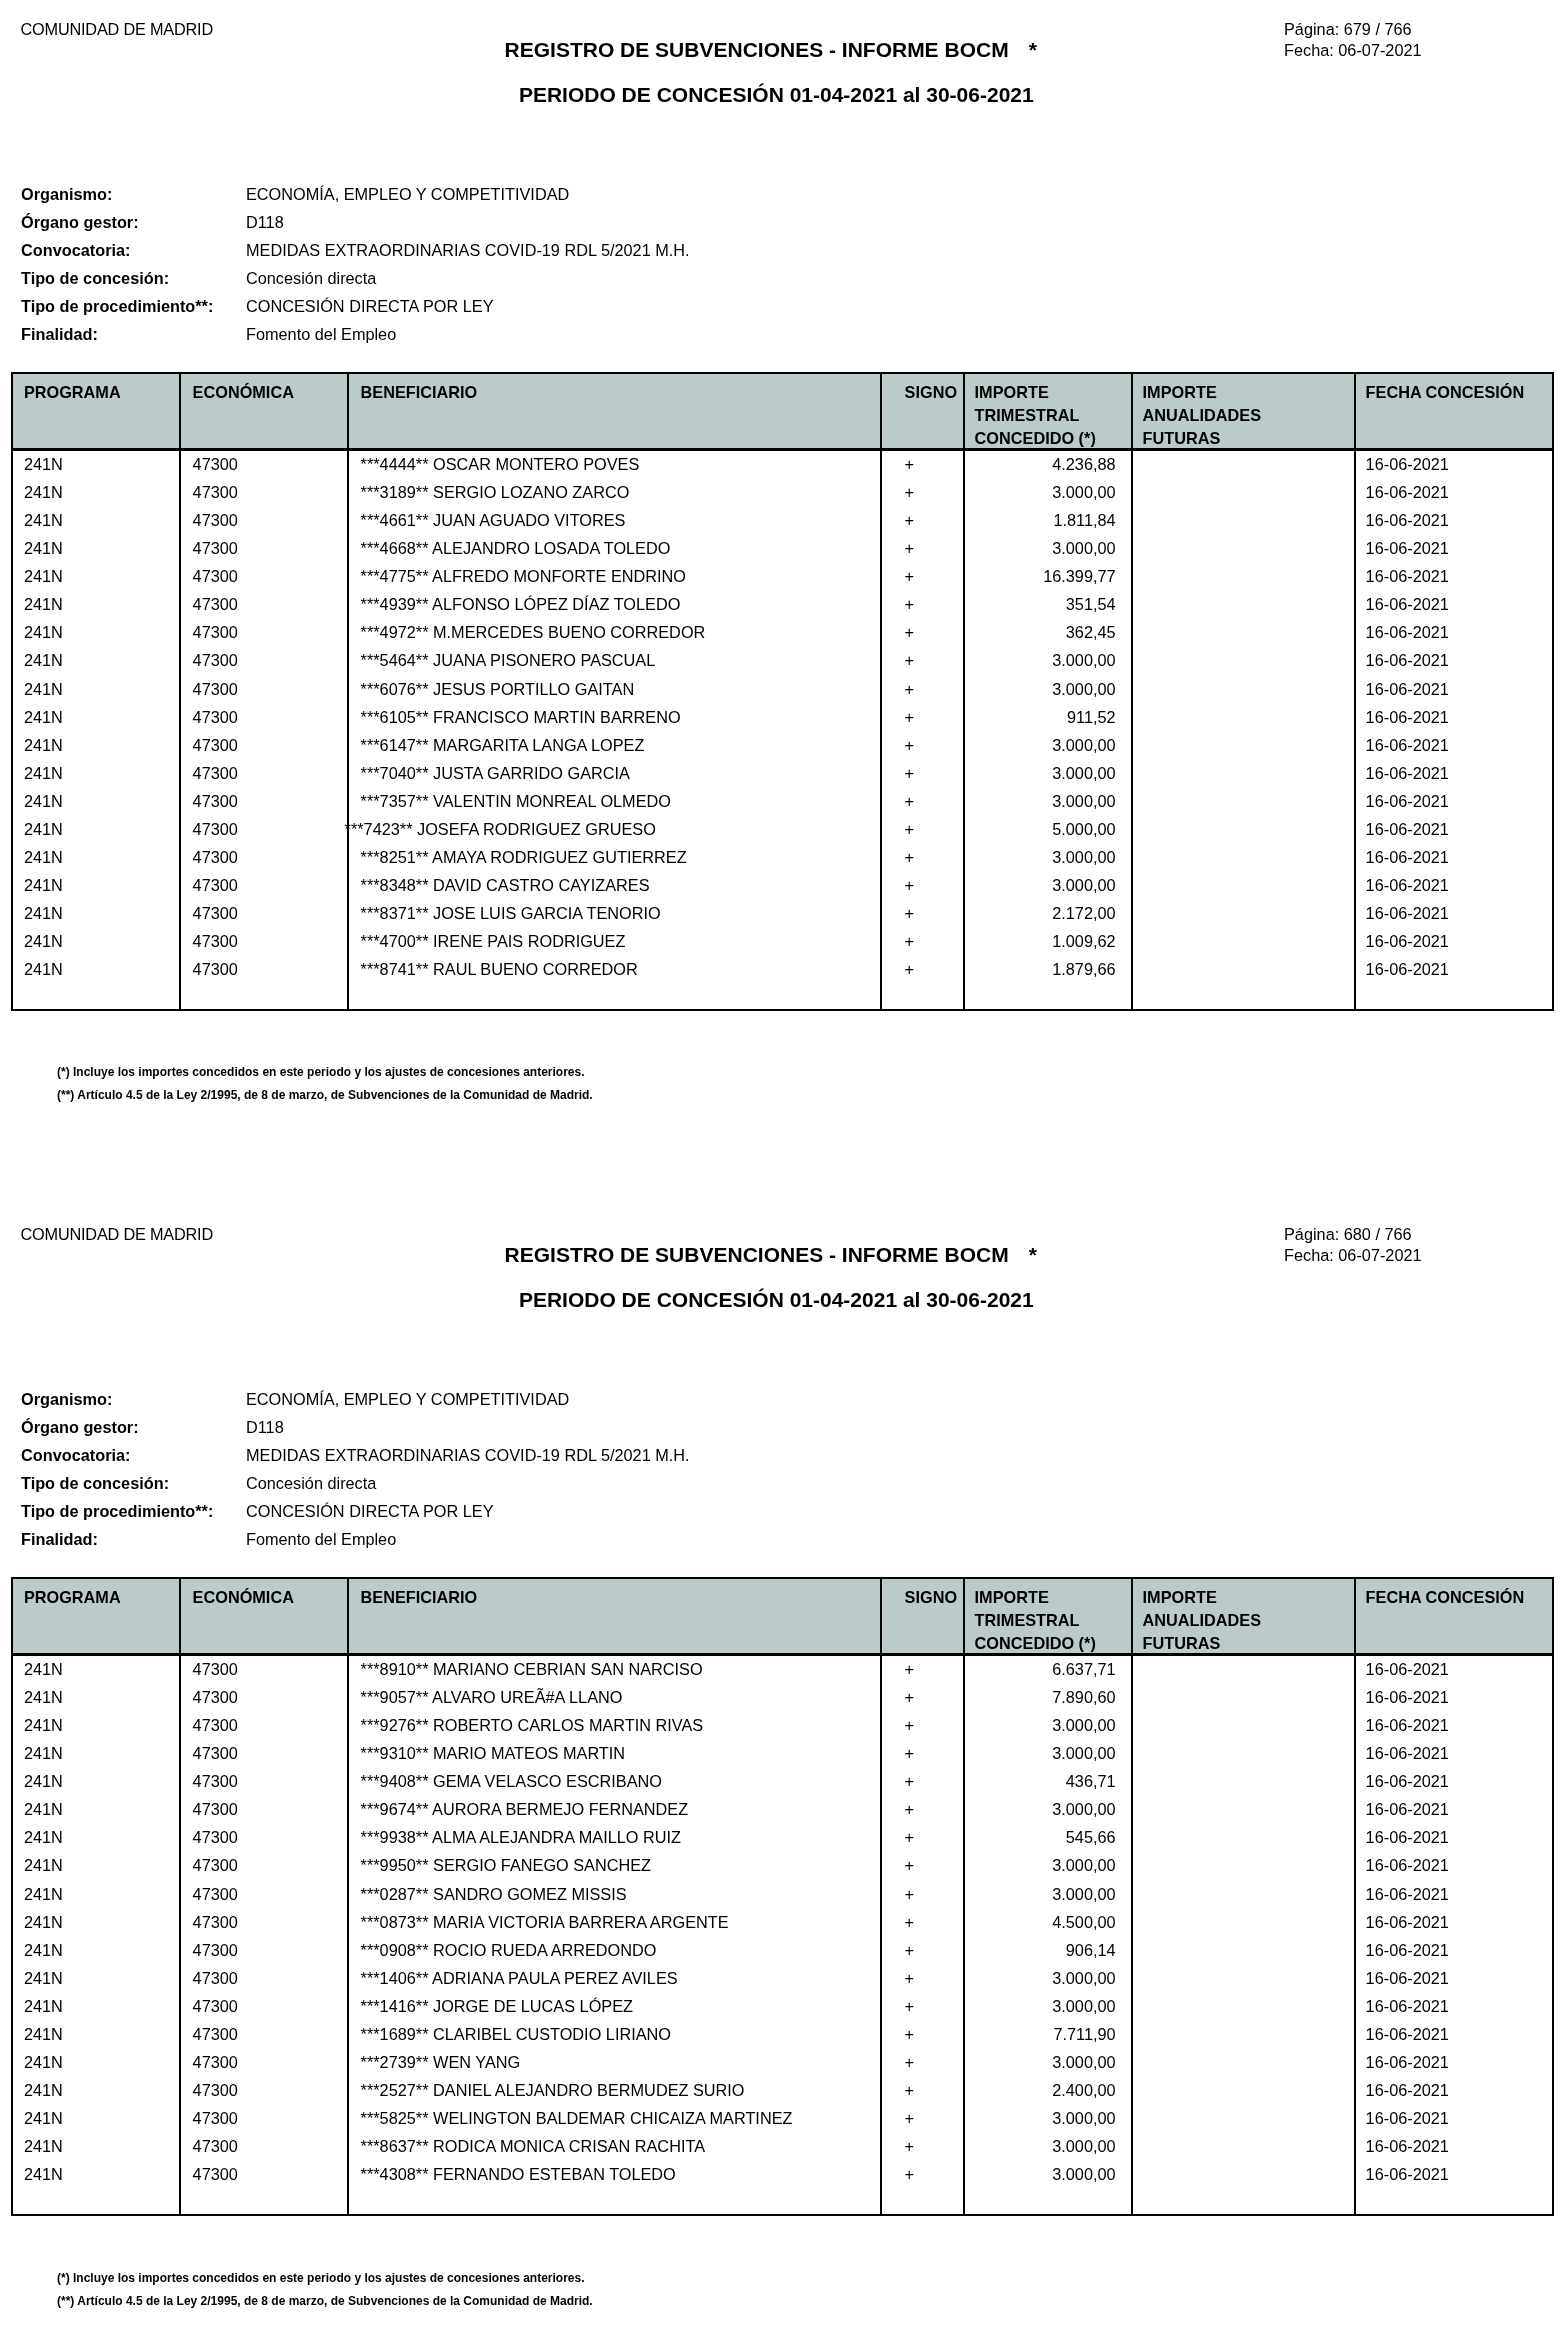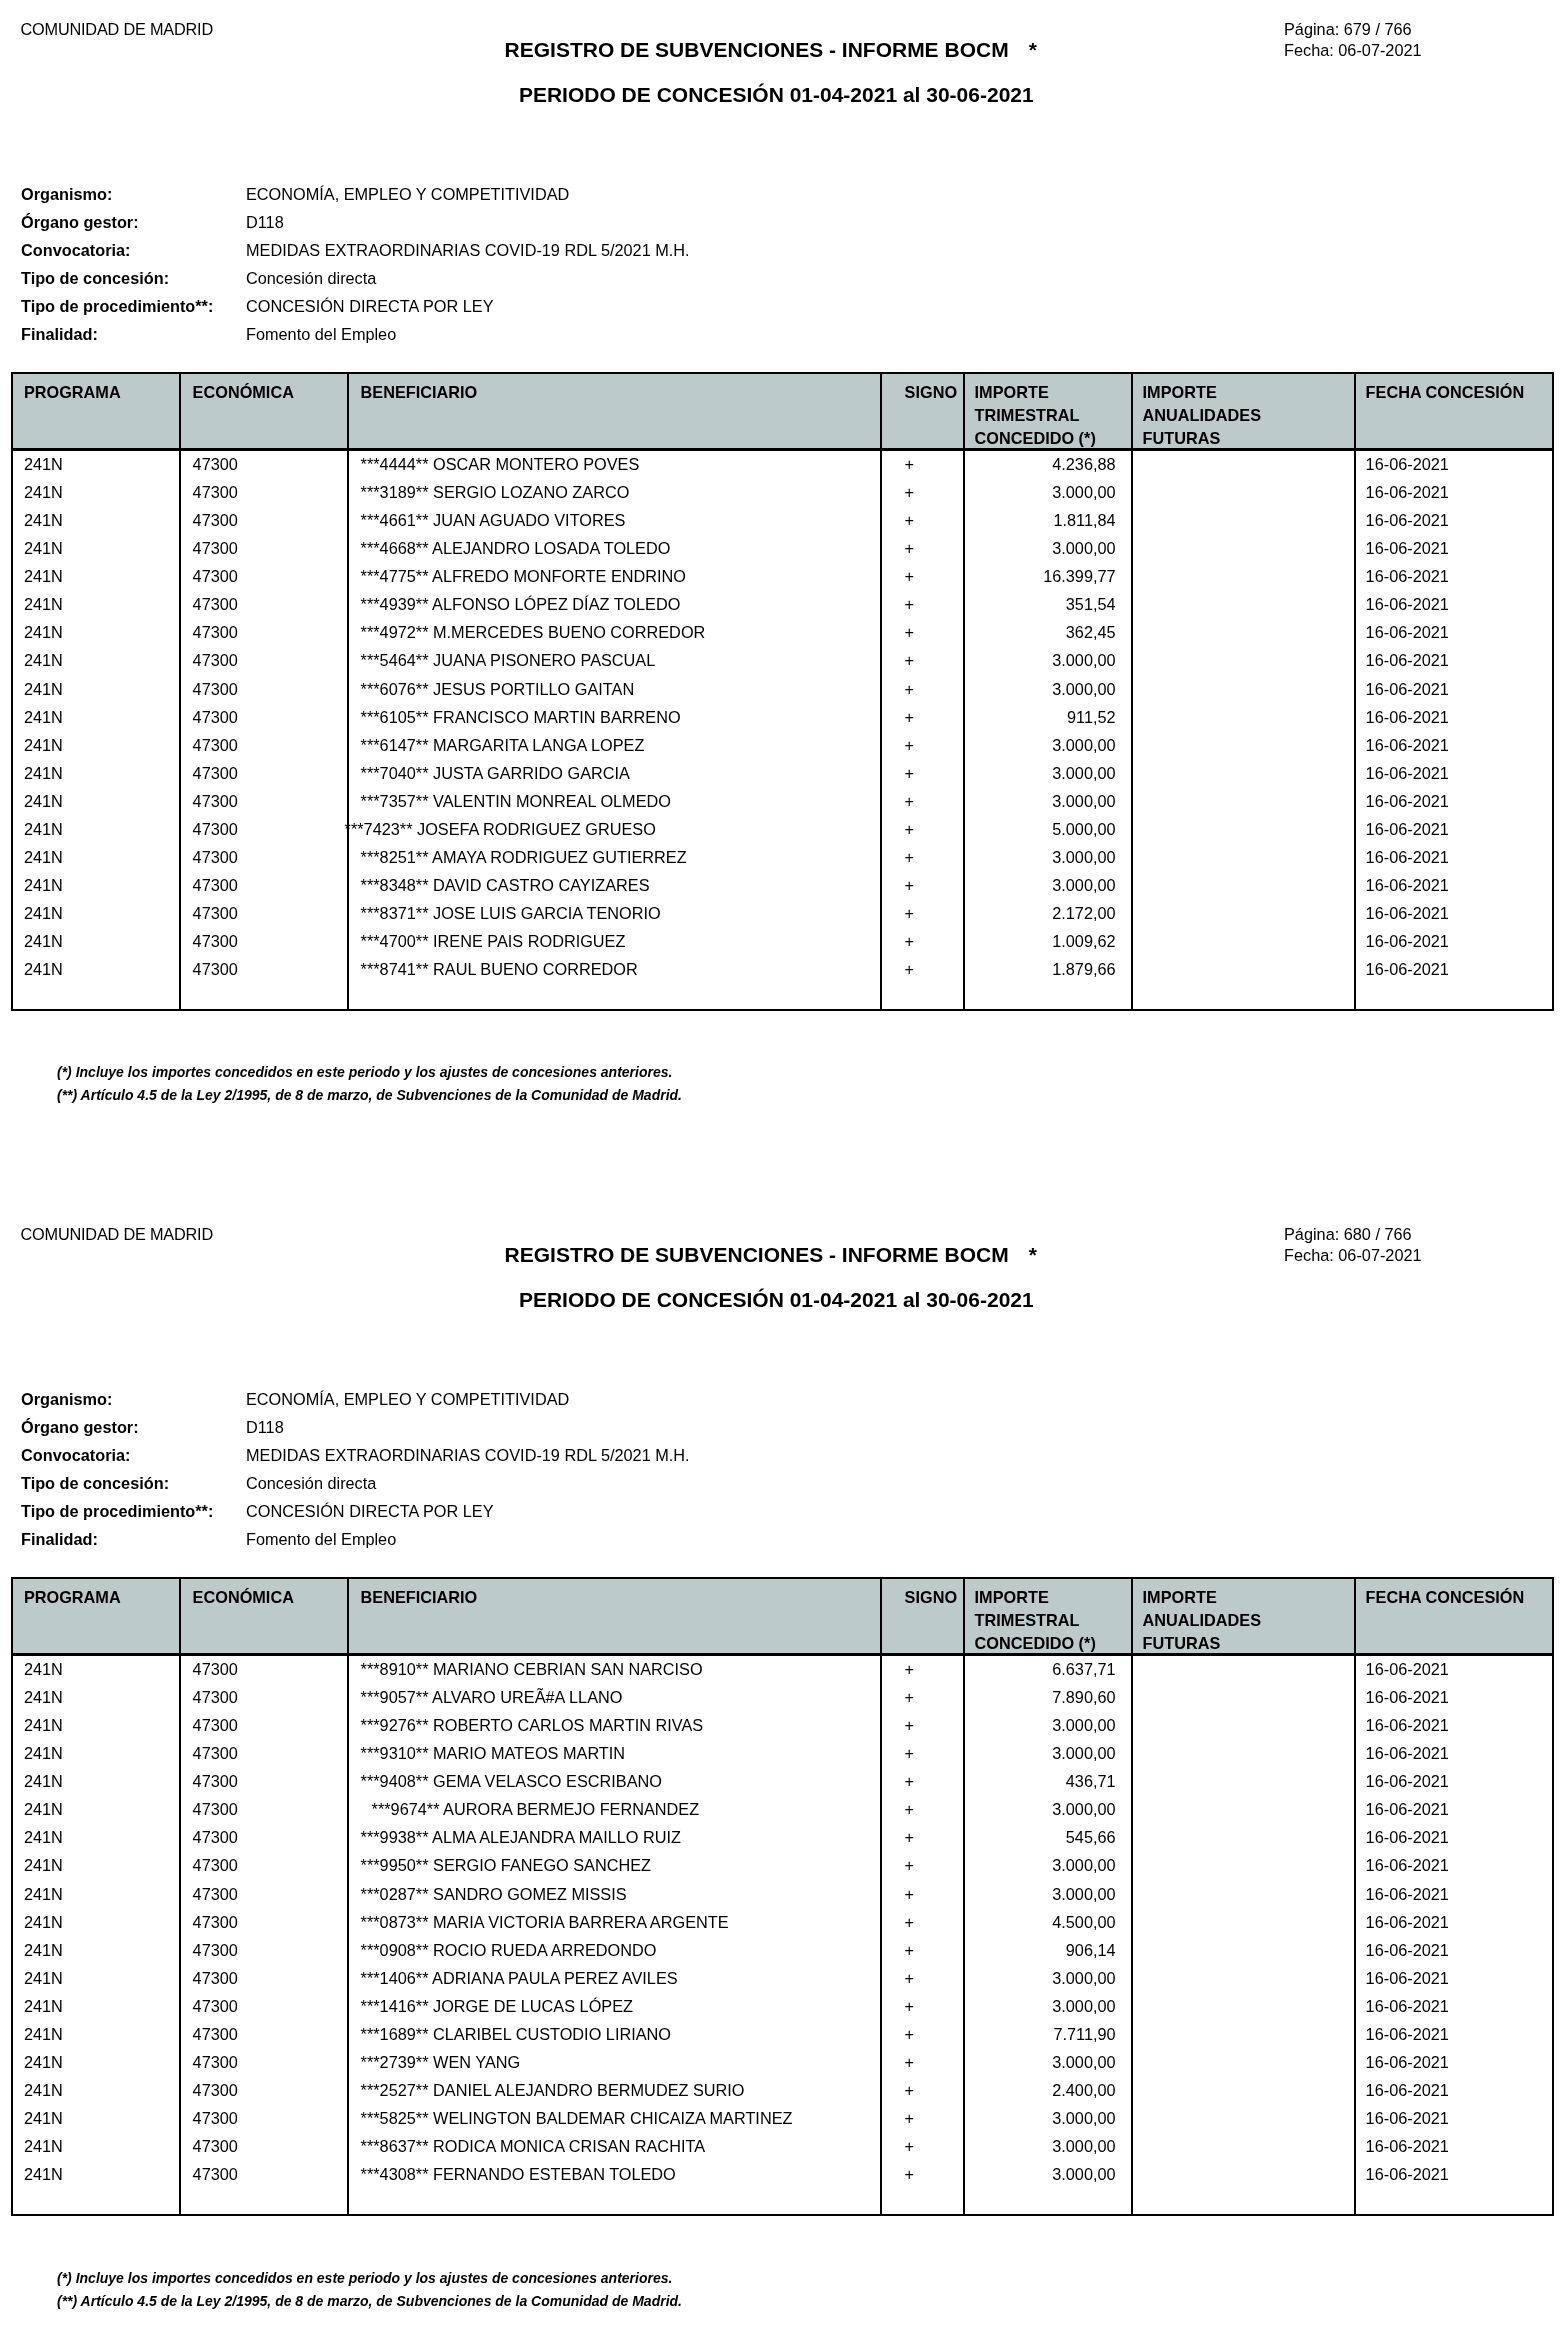--- a/index.html
+++ b/index.html
@@ -23,21 +23,21 @@
   .grid { position: absolute; left: 10.6px; top: 372px; width: 1543px; height: 639px;
           border: 2.8px solid #000; box-sizing: border-box; }
   .hdr { position: absolute; left: 0; top: 0; right: 0; height: 74px; background: #bdcaca;
          border-bottom: 3.5px solid #000; }
   .col-line { position: absolute; top: 0; bottom: 0; width: 2.1px; background: #000; }
   .hcell { position: absolute; top: 7px; font-weight: bold; font-size: 16.3px; line-height: 23px; }
   .rows { position: absolute; left: 0; right: 0; top: 77px; }
   .row { position: absolute; left: 0; right: 0; height: 28px; font-size: 16.3px; }
   .cell { position: absolute; top: 4.2px; white-space: nowrap; }
   .cell.right { text-align: right; }
-  .notes { position: absolute; left: 57px; font-size: 14px; font-style: italic; font-weight: bold; line-height: 23px; }
+  .notes { position: absolute; left: 57px; font-size: 12px; font-weight: bold; line-height: 23px; }
   .p1 .notes { top: 1061px; }
   .p2 .notes { top: 1062px; }
 </style>
 </head>
 <body>
 
 <div id="doc">
     <div class="page p1">
     <div class="org">COMUNIDAD DE MADRID</div>
     <div class="title t1"><span>REGISTRO DE SUBVENCIONES - INFORME BOCM</span><span class="star">*</span></div>
@@ -363,21 +363,21 @@
             <div class="cell" style="left:180px">47300</div>
             <div class="cell" style="left:348px">***9408** GEMA VELASCO ESCRIBANO</div>
             <div class="cell" style="left:892px">+</div>
             <div class="cell right" style="left:952px;width:151px">436,71</div>
             <div class="cell" style="left:1130px"></div>
             <div class="cell" style="left:1353px">16-06-2021</div>
           </div>
           <div class="row" style="top:140px">
             <div class="cell" style="left:11.3px">241N</div>
             <div class="cell" style="left:180px">47300</div>
-            <div class="cell" style="left:359px">***9674** AURORA BERMEJO FERNANDEZ</div>
+            <div class="cell" style="left:348px">***9674** AURORA BERMEJO FERNANDEZ</div>
             <div class="cell" style="left:892px">+</div>
             <div class="cell right" style="left:952px;width:151px">3.000,00</div>
             <div class="cell" style="left:1130px"></div>
             <div class="cell" style="left:1353px">16-06-2021</div>
           </div>
           <div class="row" style="top:168px">
             <div class="cell" style="left:11.3px">241N</div>
             <div class="cell" style="left:180px">47300</div>
             <div class="cell" style="left:348px">***9938** ALMA ALEJANDRA MAILLO RUIZ</div>
             <div class="cell" style="left:892px">+</div>

